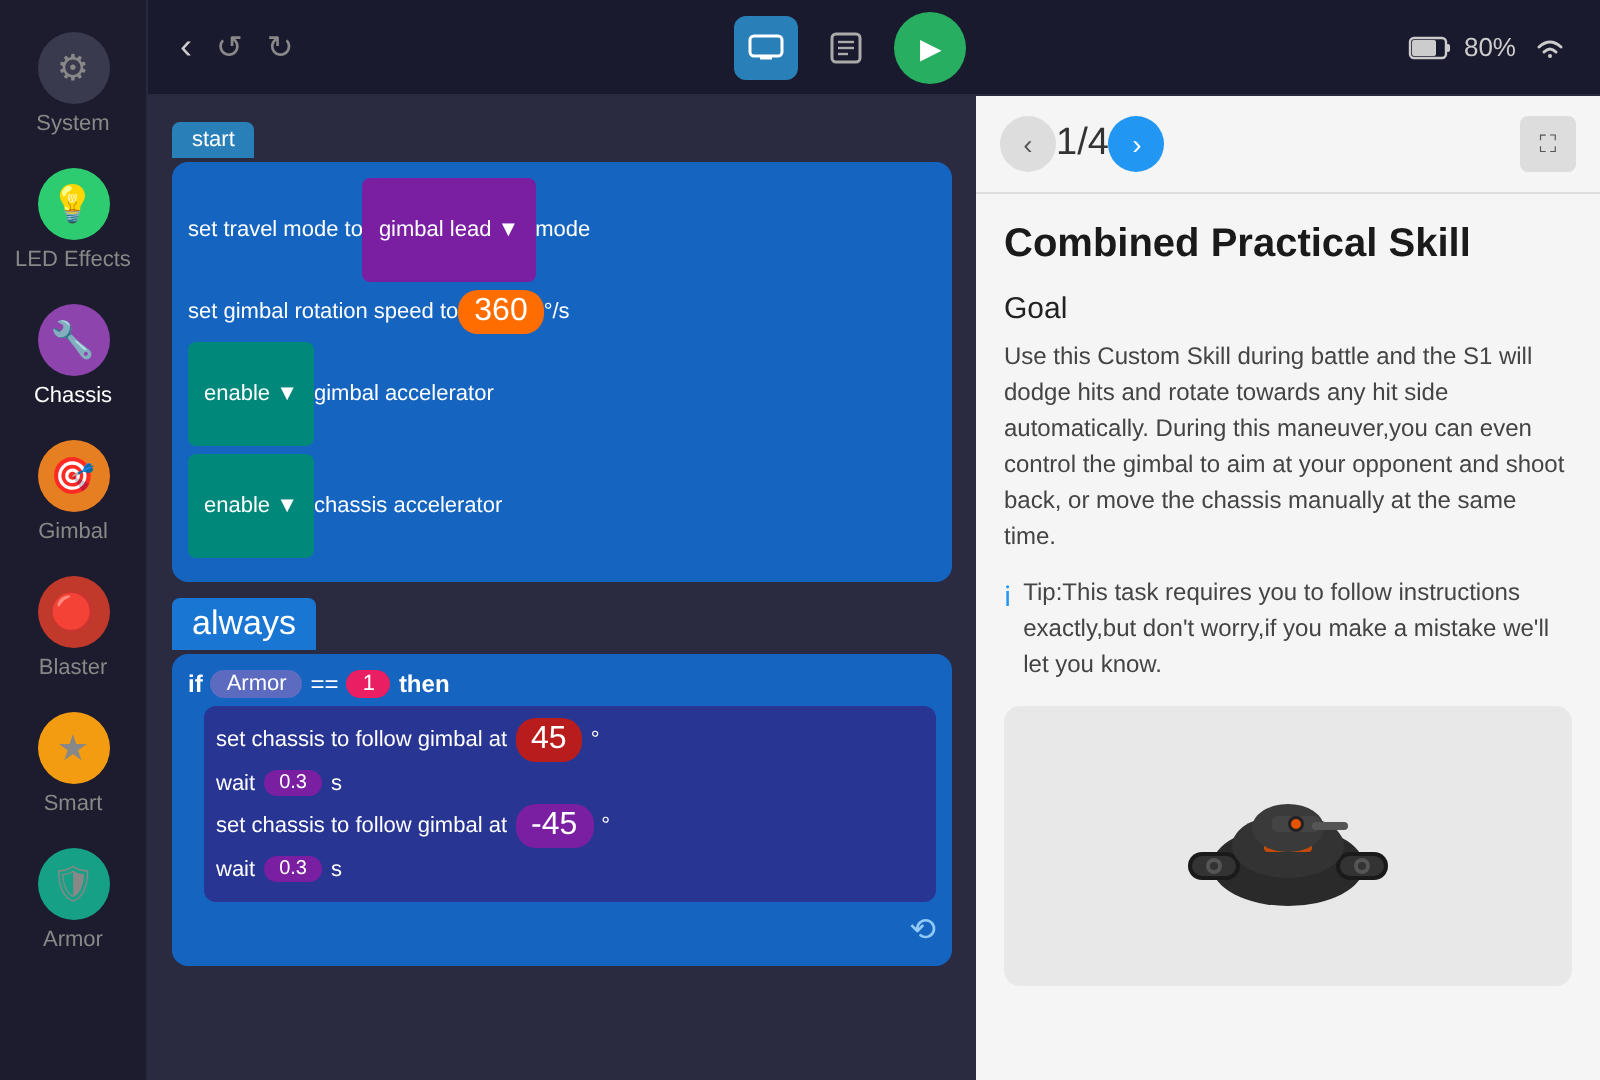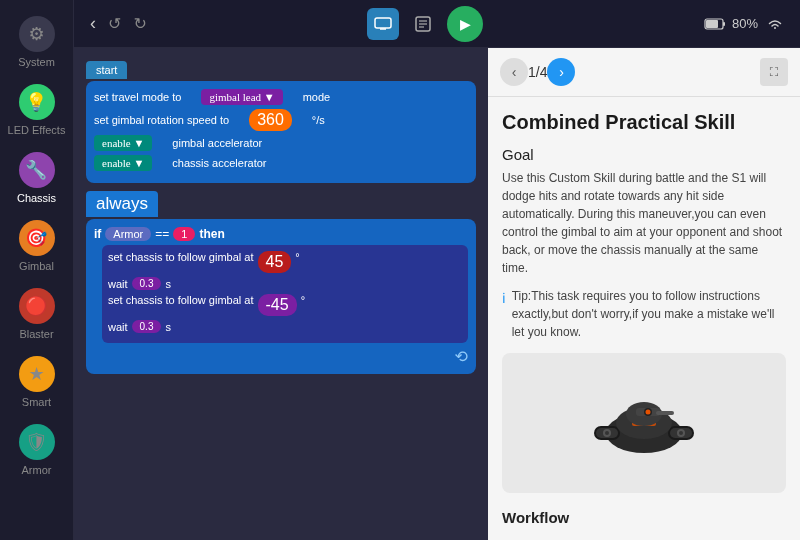--- a/index.html
+++ b/index.html
@@ -160,42 +160,41 @@
     .block-group {
       background: #1565c0;
       border-radius: 8px;
       padding: 8px;
       margin-bottom: 8px;
     }
 
     .block-row {
       display: flex;
       align-items: center;
-      gap: 20px;
+      gap: 0;
       margin-bottom: 4px;
       flex-wrap: wrap;
     }
 
     .block-label {
       color: #fff;
       font-size: 11px;
     }
 
     .block-btn {
       background: #7b1fa2;
       color: white;
       border: none;
       border-radius: 4px;
-      padding: 2px 8px;
+      padding: 20px 8px;
       font-size: 11px;
       cursor: pointer;
       display: flex;
       align-items: center;
       gap: 2px;
-      font-family: Liberation Serif, serif;
     }
     .block-btn.teal-btn { background: #00897b; }
 
     .block-value {
       background: #ff6d00;
       color: white;
       border: none;
       border-radius: 10px;
       padding: 2px 8px;
       font-size: 16px;
@@ -255,21 +254,21 @@
 
     .then-block {
       background: #283593;
       border-radius: 6px;
       padding: 6px;
       margin-left: 8px;
     }
 
     .follow-row {
       display: flex;
-      align-items: flex-start;
+      align-items: center;
       gap: 4px;
       margin-bottom: 4px;
       flex-wrap: wrap;
     }
 
     .wait-row {
       display: flex;
       align-items: center;
       gap: 4px;
       margin-bottom: 4px;
@@ -319,21 +318,21 @@
       justify-content: center;
       cursor: pointer;
       border: none;
       font-size: 14px;
       color: #555;
     }
     .nav-arrow.active { background: #2196F3; color: white; }
 
     .page-indicator {
       color: #333;
-      font-size: 14px;
+      font-size: 19px;
       font-weight: 500;
     }
 
     .fullscreen-btn {
       width: 28px;
       height: 28px;
       border-radius: 4px;
       background: #ddd;
       display: flex;
       align-items: center;
@@ -597,17 +596,16 @@
 
             <circle cx="64" cy="44" r="4" fill="#222"></circle>
             <circle cx="64" cy="44" r="2.5" fill="#e65100"></circle>
 
             <circle cx="23" cy="65" r="4" fill="#555"></circle>
             <circle cx="23" cy="65" r="2" fill="#333"></circle>
             <circle cx="97" cy="65" r="4" fill="#555"></circle>
             <circle cx="97" cy="65" r="2" fill="#333"></circle>
           </svg>
         </div>
-        <div class="workflow-label">Workflow</div>
       </div>
     </div>
   </div>
 </div>
 
 </body></html>

